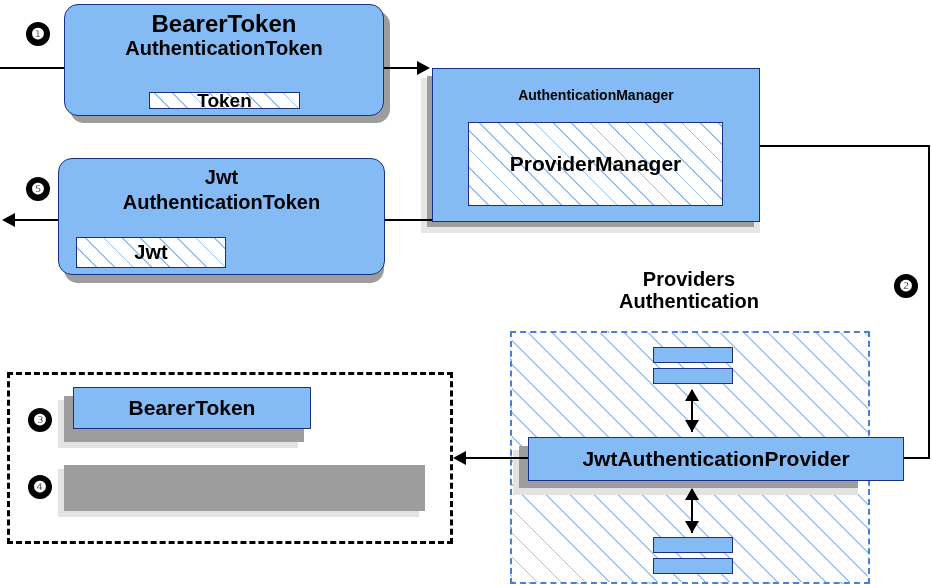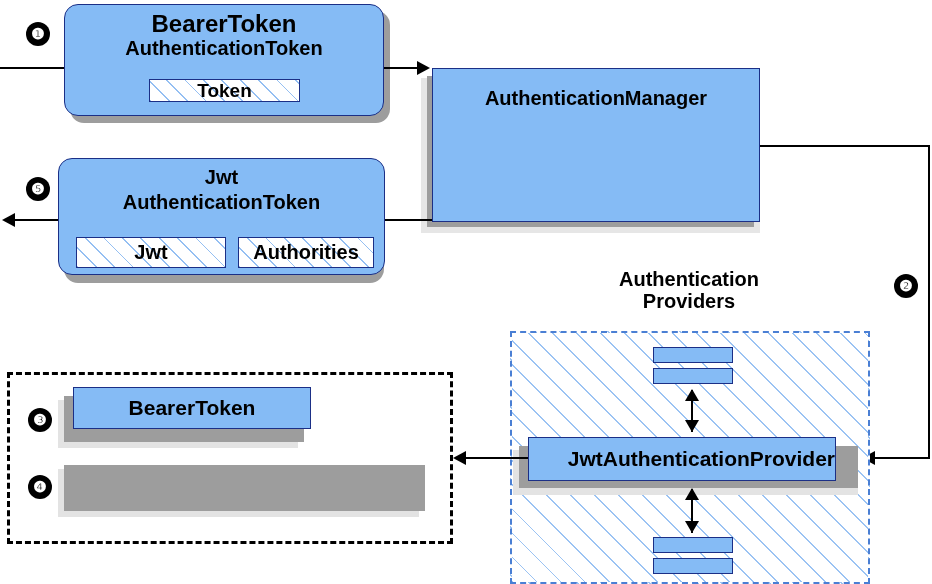--- a/index.html
+++ b/index.html
@@ -107,72 +107,72 @@
 <div id="stage">
 
   <div class="hline" style="left:0px;top:67px;width:66px;"></div>
   <div class="badge" style="left:26px;top:22px;">❶</div>
 
   <div class="shadow round" style="left:70px;top:11px;width:320px;height:112px;"></div>
   <div class="node round" style="left:64px;top:4px;width:320px;height:112px;flex-direction:column;justify-content:flex-start;padding-top:6px;">
     <div style="font-size:24px;line-height:25px;">BearerToken</div>
     <div style="font-size:20px;line-height:25px;">AuthenticationToken</div>
   </div>
-  <div class="hatch" style="left:149px;top:79px;width:151px;height:23px;font-size:19px;">
+  <div class="hatch" style="left:149px;top:92px;width:151px;height:17px;font-size:19px;">
     <span>Token</span>
   </div>
 
   <div class="hline" style="left:384px;top:67px;width:36px;"></div>
   <div class="arrow-r" style="left:417px;top:61px;"></div>
 
   <div class="shadow" style="left:421px;top:78px;width:339px;height:155px;background:#e6e6e6;"></div>
   <div class="shadow" style="left:427px;top:76px;width:327px;height:151px;"></div>
   <div class="node" style="left:432px;top:68px;width:328px;height:154px;flex-direction:column;justify-content:flex-start;padding-top:18px;">
-    <div style="font-size:20px;">AuthenticationManager</div>
+    <div style="font-size:14px;">AuthenticationManager</div>
+  </div>
+  <div class="hatch" style="left:468px;top:122px;width:255px;height:84px;font-size:21px;">
+    <span>ProviderManager</span>
   </div>
 
   <div class="hline" style="left:760px;top:145px;width:170px;"></div>
   <div class="vline" style="left:928px;top:145px;height:314px;"></div>
   <div class="hline" style="left:874px;top:457px;width:56px;"></div>
   <div class="arrow-l" style="left:862px;top:451px;"></div>
   <div class="badge" style="left:894px;top:274px;">❷</div>
 
   <div class="hline" style="left:14px;top:219px;width:418px;"></div>
   <div class="arrow-l" style="left:2px;top:213px;"></div>
   <div class="badge" style="left:26px;top:177px;">❺</div>
 
   <div class="shadow round" style="left:64px;top:166px;width:320px;height:117px;"></div>
   <div class="node round" style="left:58px;top:158px;width:327px;height:117px;flex-direction:column;justify-content:flex-start;padding-top:6px;">
     <div style="font-size:20px;line-height:25px;">Jwt</div>
     <div style="font-size:20px;line-height:25px;">AuthenticationToken</div>
   </div>
   <div class="hatch" style="left:76px;top:237px;width:150px;height:31px;font-size:20px;">
     <span>Jwt</span>
   </div>
-  <div class="hatch" style="left:238px;top:237px;width:136px;height:31px;font-size:20px;">
-    <span>Authorities</span>
-  </div>
 
   <div class="caption" style="left:583px;top:268px;width:212px;font-size:20px;">
+    <div>Providers</div>
     <div>Authentication</div>
-    <div>Providers</div>
   </div>
 
   <div class="dash-region" style="left:510px;top:331px;width:360px;height:253px;"></div>
 
   <div class="bar" style="left:653px;top:347px;width:80px;height:16px;"></div>
   <div class="bar" style="left:653px;top:368px;width:80px;height:16px;"></div>
 
   <div class="vline" style="left:691px;top:390px;height:42px;"></div>
   <div class="arrow-u" style="left:685px;top:389px;"></div>
   <div class="arrow-d" style="left:685px;top:420px;"></div>
 
   <div class="shadow light" style="left:513px;top:450px;width:345px;height:45px;"></div>
   <div class="shadow" style="left:519px;top:446px;width:339px;height:42px;"></div>
-  <div class="node" style="left:528px;top:437px;width:308px;height:44px;font-size:21px;justify-content:flex-end;">
+  <div class="node" style="left:528px;top:437px;width:376px;height:44px;font-size:21px;">
     <span>JwtAuthenticationProvider</span>
   </div>
 
   <div class="vline" style="left:691px;top:489px;height:44px;"></div>
   <div class="arrow-u" style="left:685px;top:488px;"></div>
   <div class="arrow-d" style="left:685px;top:521px;"></div>
 
   <div class="bar" style="left:653px;top:537px;width:80px;height:16px;"></div>
   <div class="bar" style="left:653px;top:558px;width:80px;height:16px;"></div>
 

